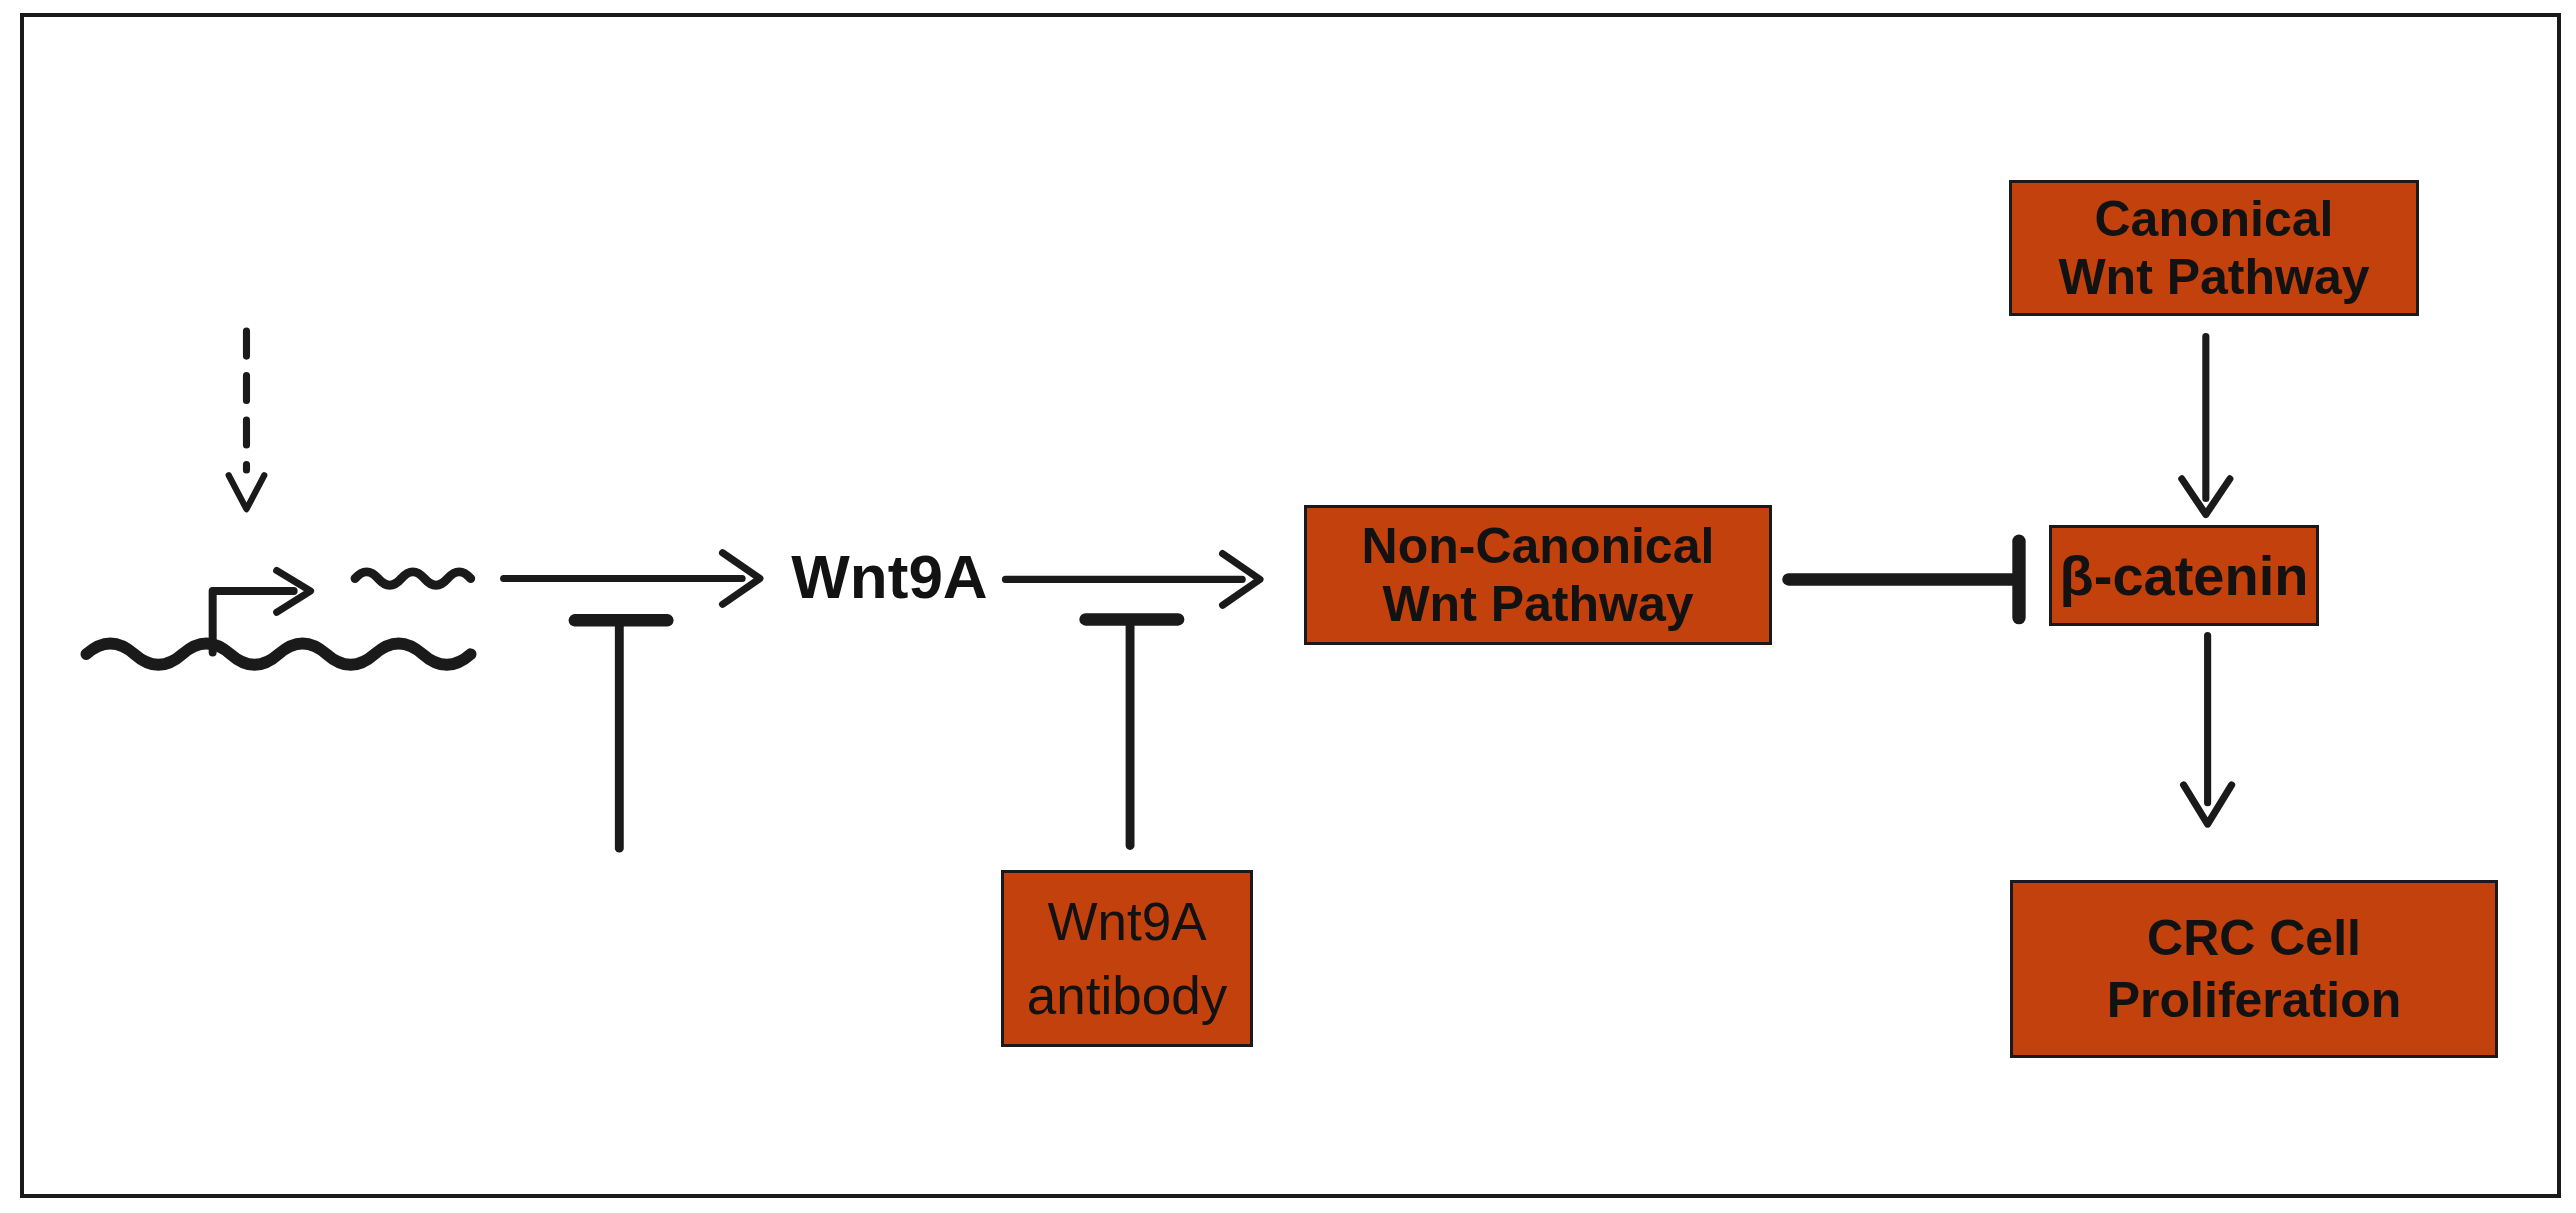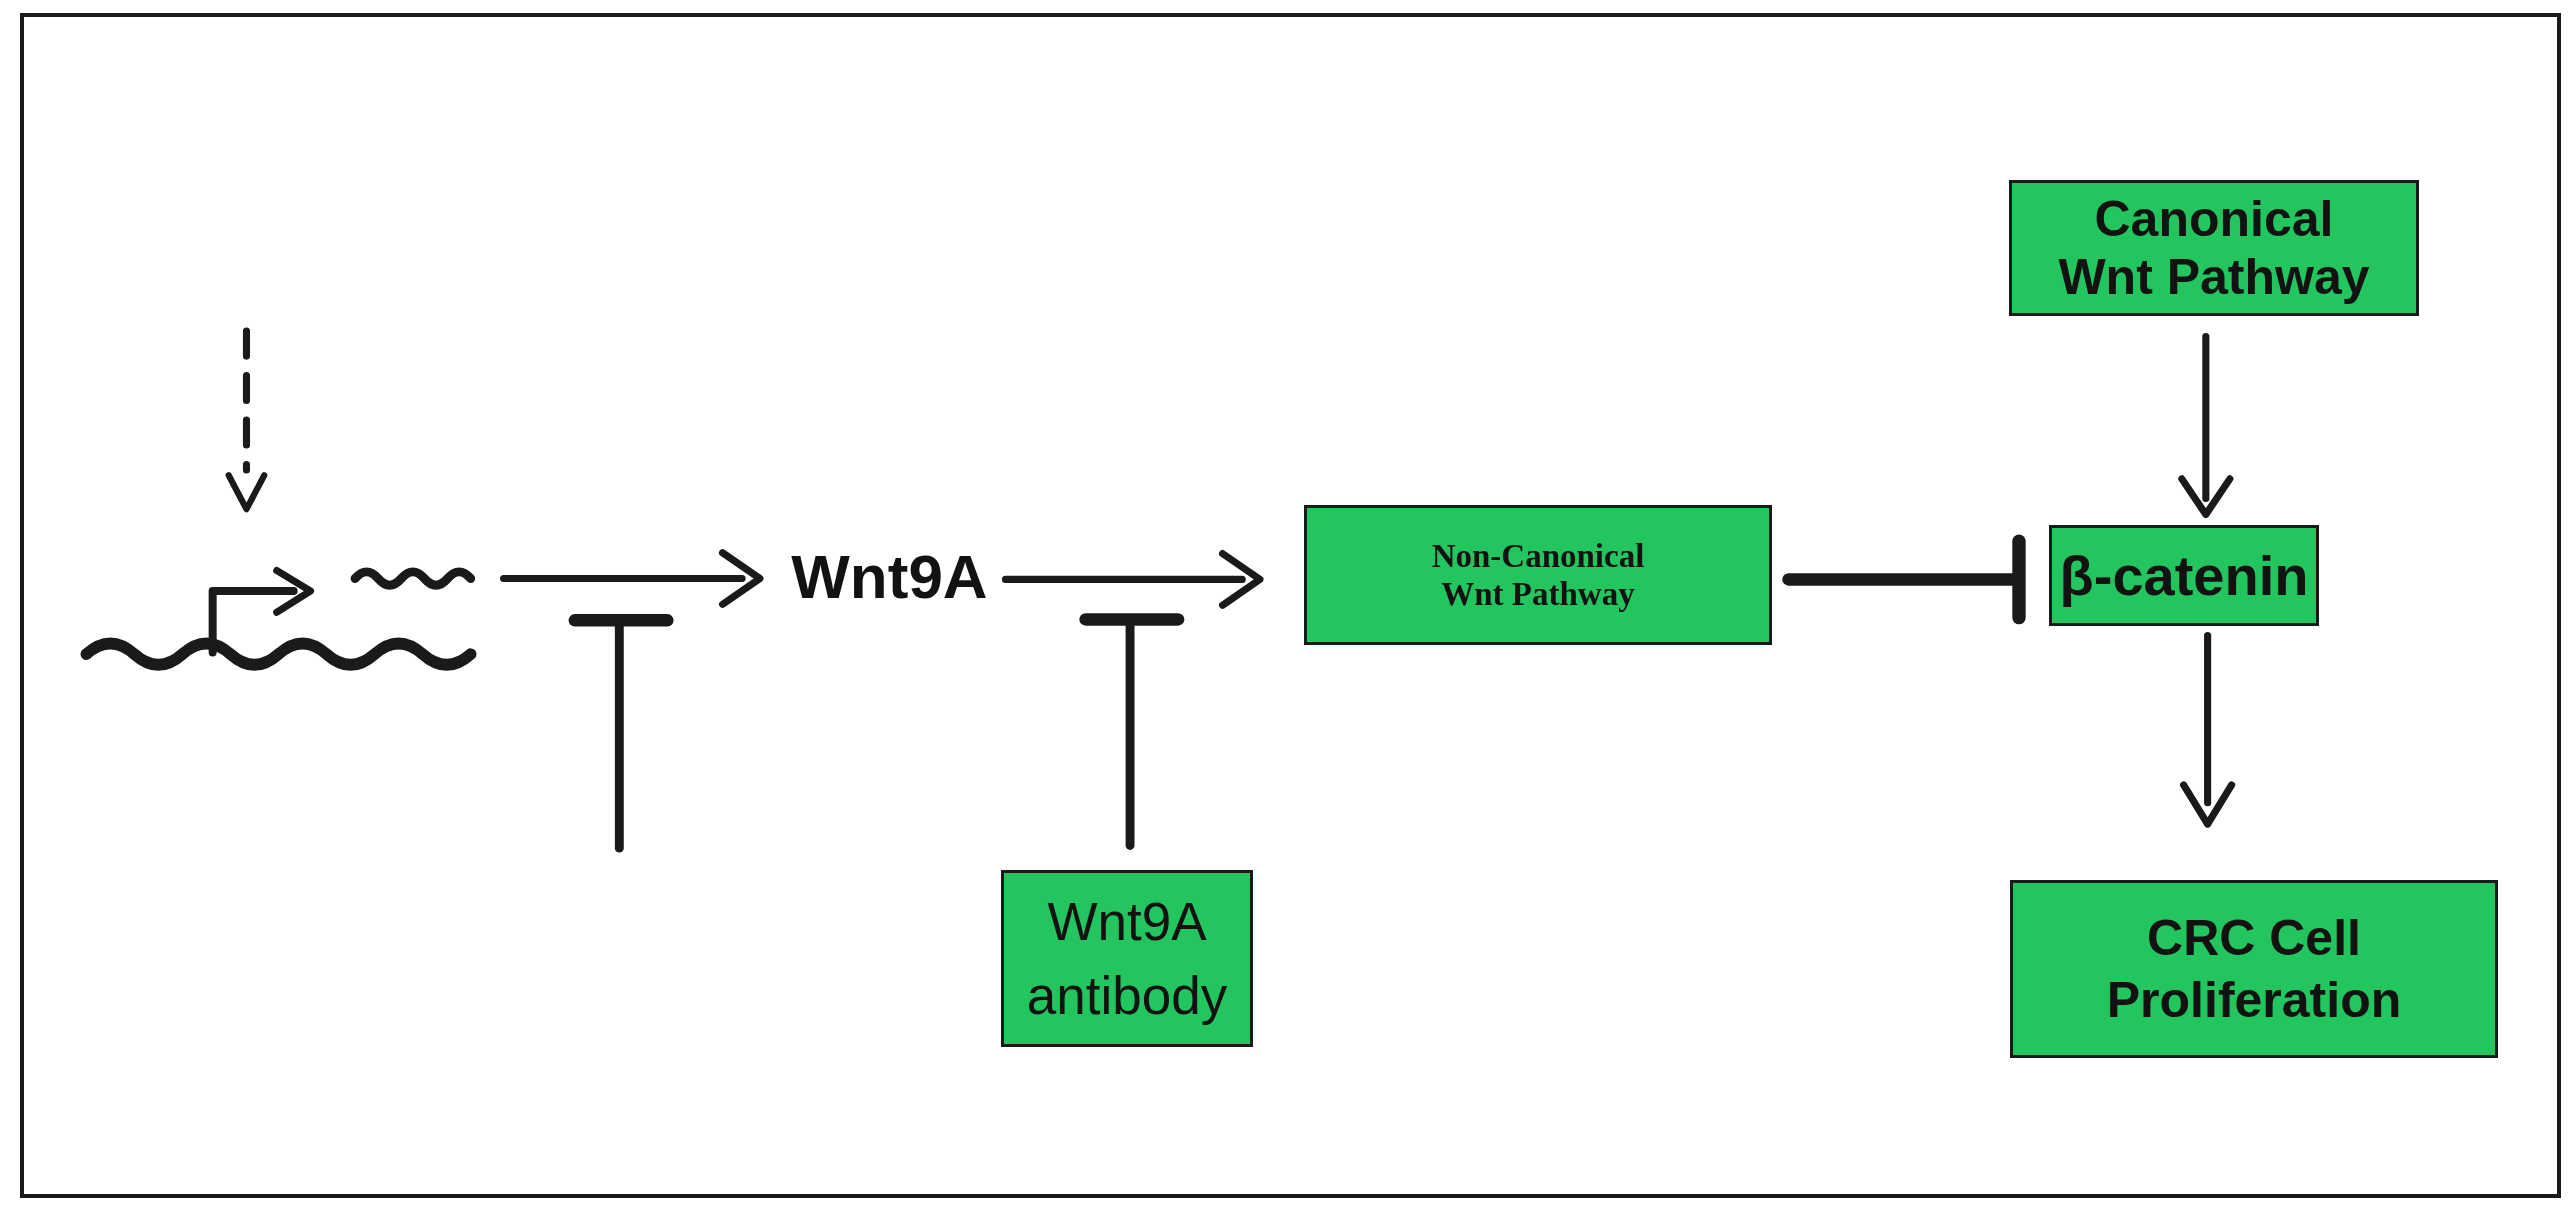--- a/index.html
+++ b/index.html
@@ -30,21 +30,21 @@
     position: absolute;
     left: 0;
     top: 0;
     width: 2576px;
     height: 1214px;
   }
   .node-box {
     position: absolute;
     box-sizing: border-box;
     border: 3.6px solid #1a1a1a;
-    background: #22c55e;
+    background: #c2410c;
     display: flex;
     align-items: center;
     justify-content: center;
     text-align: center;
     white-space: pre-line;
     color: #121212;
   }
   .node-box.bold { font-weight: bold; }
   .free-label {
     position: absolute;
@@ -52,21 +52,21 @@
     align-items: center;
     justify-content: center;
     text-align: center;
     white-space: pre-line;
     color: #121212;
   }
   
   #licl-label      { left: 138px;  top: 214px; width: 214px; height: 85px;  font-size: 75px; }
   #wnt9a-label     { left: 774px;  top: 538px; width: 231px; height: 76px;  font-size: 62px; font-weight: bold; }
   #canonical-box   { left: 2009px; top: 180px; width: 410px; height: 136px; font-size: 50px; line-height: 1.16; }
-  #noncanonical-box{ left: 1304px; top: 505px; width: 468px; height: 140px; font-size: 33px; line-height: 1.16; font-family: Liberation Serif, serif; }
+  #noncanonical-box{ left: 1304px; top: 505px; width: 468px; height: 140px; font-size: 50px; line-height: 1.16; }
   #bcatenin-box    { left: 2049px; top: 525px; width: 270px; height: 101px; font-size: 56px; }
   #crc-box         { left: 2010px; top: 880px; width: 488px; height: 178px; font-size: 50px; line-height: 1.25; }
   #iwp2-box        { left: 514px;  top: 870px; width: 202px; height: 101px; font-size: 53px; }
   #antibody-box    { left: 1001px; top: 870px; width: 252px; height: 177px; font-size: 53px; line-height: 1.38; }
 </style>
 </head>
 <body>
 
 <div id="stage">
 

